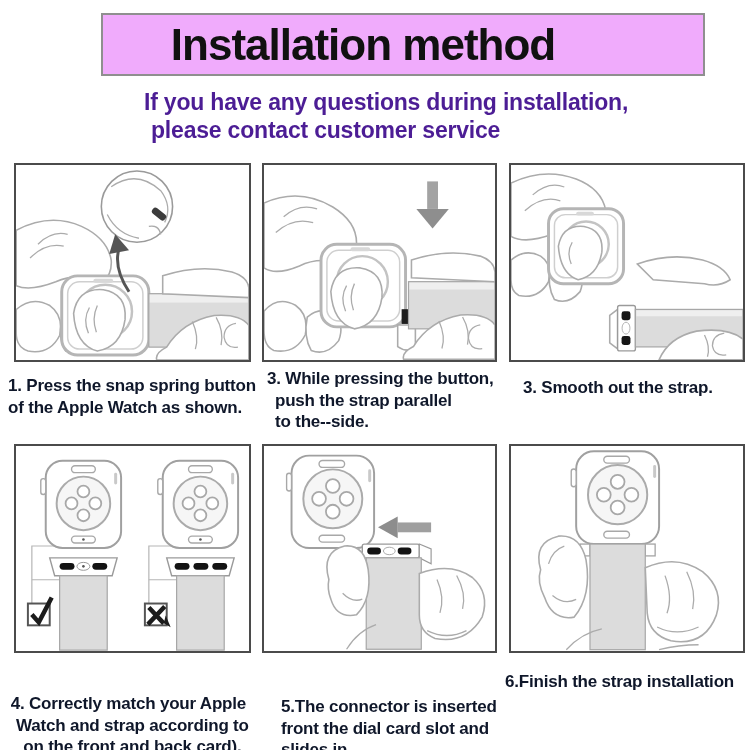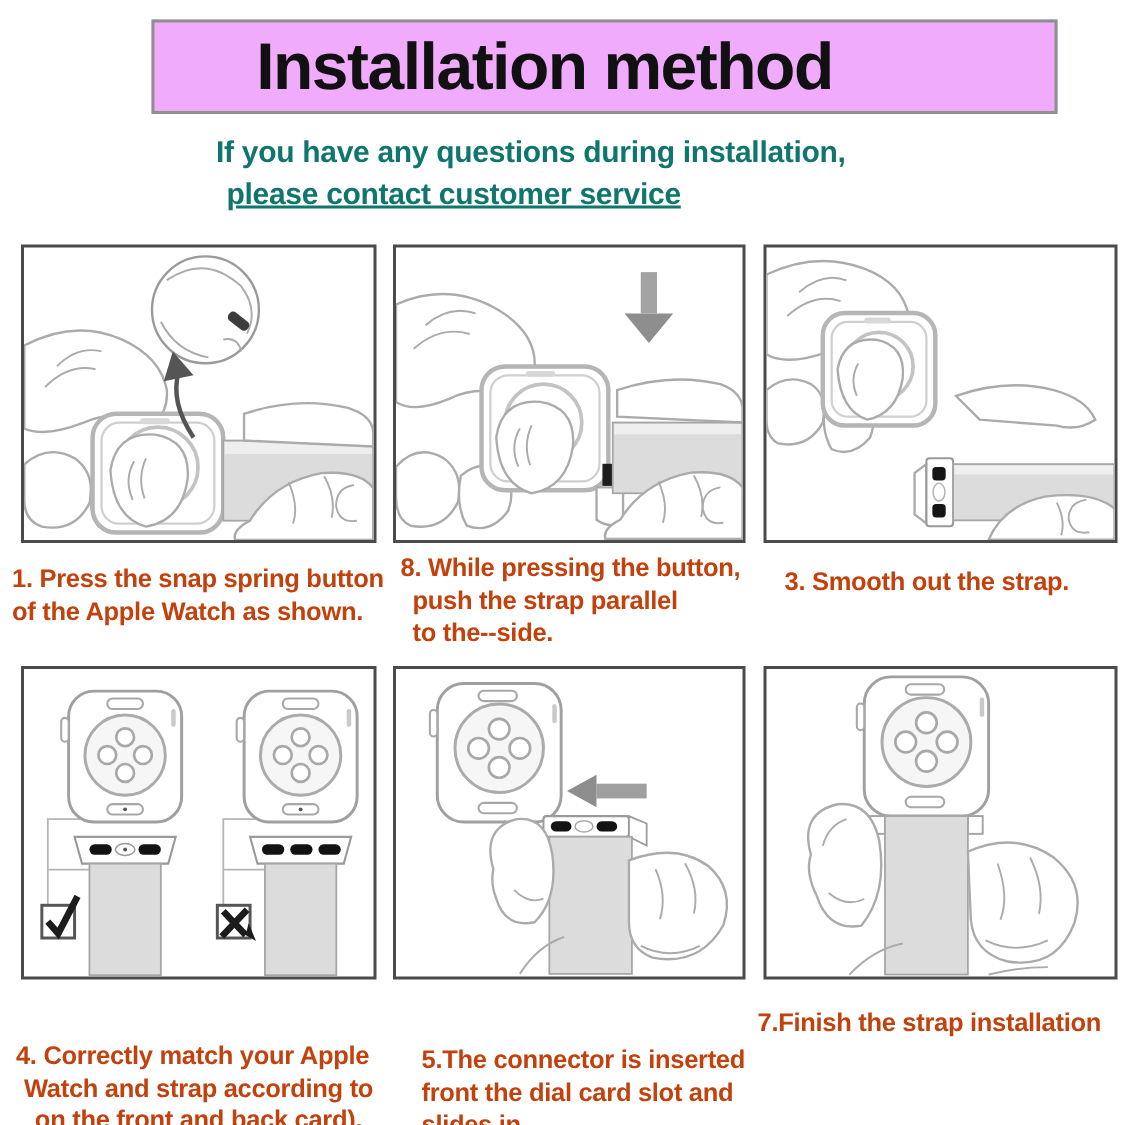--- a/index.html
+++ b/index.html
@@ -11,35 +11,35 @@
     position:absolute;left:101px;top:13px;width:600px;height:59px;
     border:2px solid #8f8f8f;box-sizing:content-box;background:#f0abfc;
     display:flex;align-items:center;justify-content:center;
   }
   .title-text{
     font-size:44px;font-weight:700;color:#111;letter-spacing:-1px;
     padding-right:80px;white-space:nowrap;
   }
   .subtitle{
     position:absolute;left:144px;top:88px;
-    font-size:20px;font-weight:700;color:#0f766e;line-height:28px;
+    font-size:23px;font-weight:700;color:#4c1d95;line-height:28px;
     letter-spacing:-0.2px;white-space:nowrap;
   }
-  .subtitle .line2{margin-left:7px;text-decoration:underline;}
+  .subtitle .line2{margin-left:7px;}
   .panel{
     position:absolute;border:2px solid #4b4b4b;background:#fff;box-sizing:border-box;
   }
   .panel svg{display:block;width:100%;height:100%;}
   .row1{top:163px;height:199px;}
   .row2{top:444px;height:209px;}
   .p-col1{left:14px;width:237px;}
   .p-col2{left:262px;width:235px;}
   .p-col3{left:509px;width:236px;}
   .caption{
-    position:absolute;font-size:17px;font-weight:700;color:#c2410c;
+    position:absolute;font-size:17px;font-weight:700;color:#0f172a;
     line-height:21.5px;letter-spacing:-0.2px;white-space:nowrap;
   }
   .caption .ind{margin-left:8px;}
   .cap1{left:8px;top:375px;}
   .cap2{left:267px;top:368px;}
   .cap3{left:523px;top:377px;}
   .cap4{left:8px;top:693px;text-align:center;}
   .cap5{left:281px;top:696px;}
   .cap6{left:505px;top:671px;}
   
@@ -323,32 +323,32 @@
       <path class="crease" d="M150,205 Q170,200 190,200"></path>
     </g>
   </svg>
 </div>
 
 <div class="caption cap1">
   <div>1. Press the snap spring button</div>
   <div>of the Apple Watch as shown.</div>
 </div>
 <div class="caption cap2">
-  <div>8. While pressing the button,</div>
+  <div>3. While pressing the button,</div>
   <div class="ind">push the strap parallel</div>
   <div class="ind">to the--side.</div>
 </div>
 <div class="caption cap3">
   <div>3. Smooth out the strap.</div>
 </div>
 <div class="caption cap4">
   <div>4. Correctly match your Apple</div>
   <div class="ind">Watch and strap according to</div>
   <div class="ind">on the front and back card).</div>
 </div>
 <div class="caption cap5">
   <div>5.The connector is inserted</div>
   <div>front the dial card slot and</div>
   <div>slides in.</div>
 </div>
 <div class="caption cap6">
-  <div>7.Finish the strap installation</div>
+  <div>6.Finish the strap installation</div>
 </div>
 
 </body></html>

